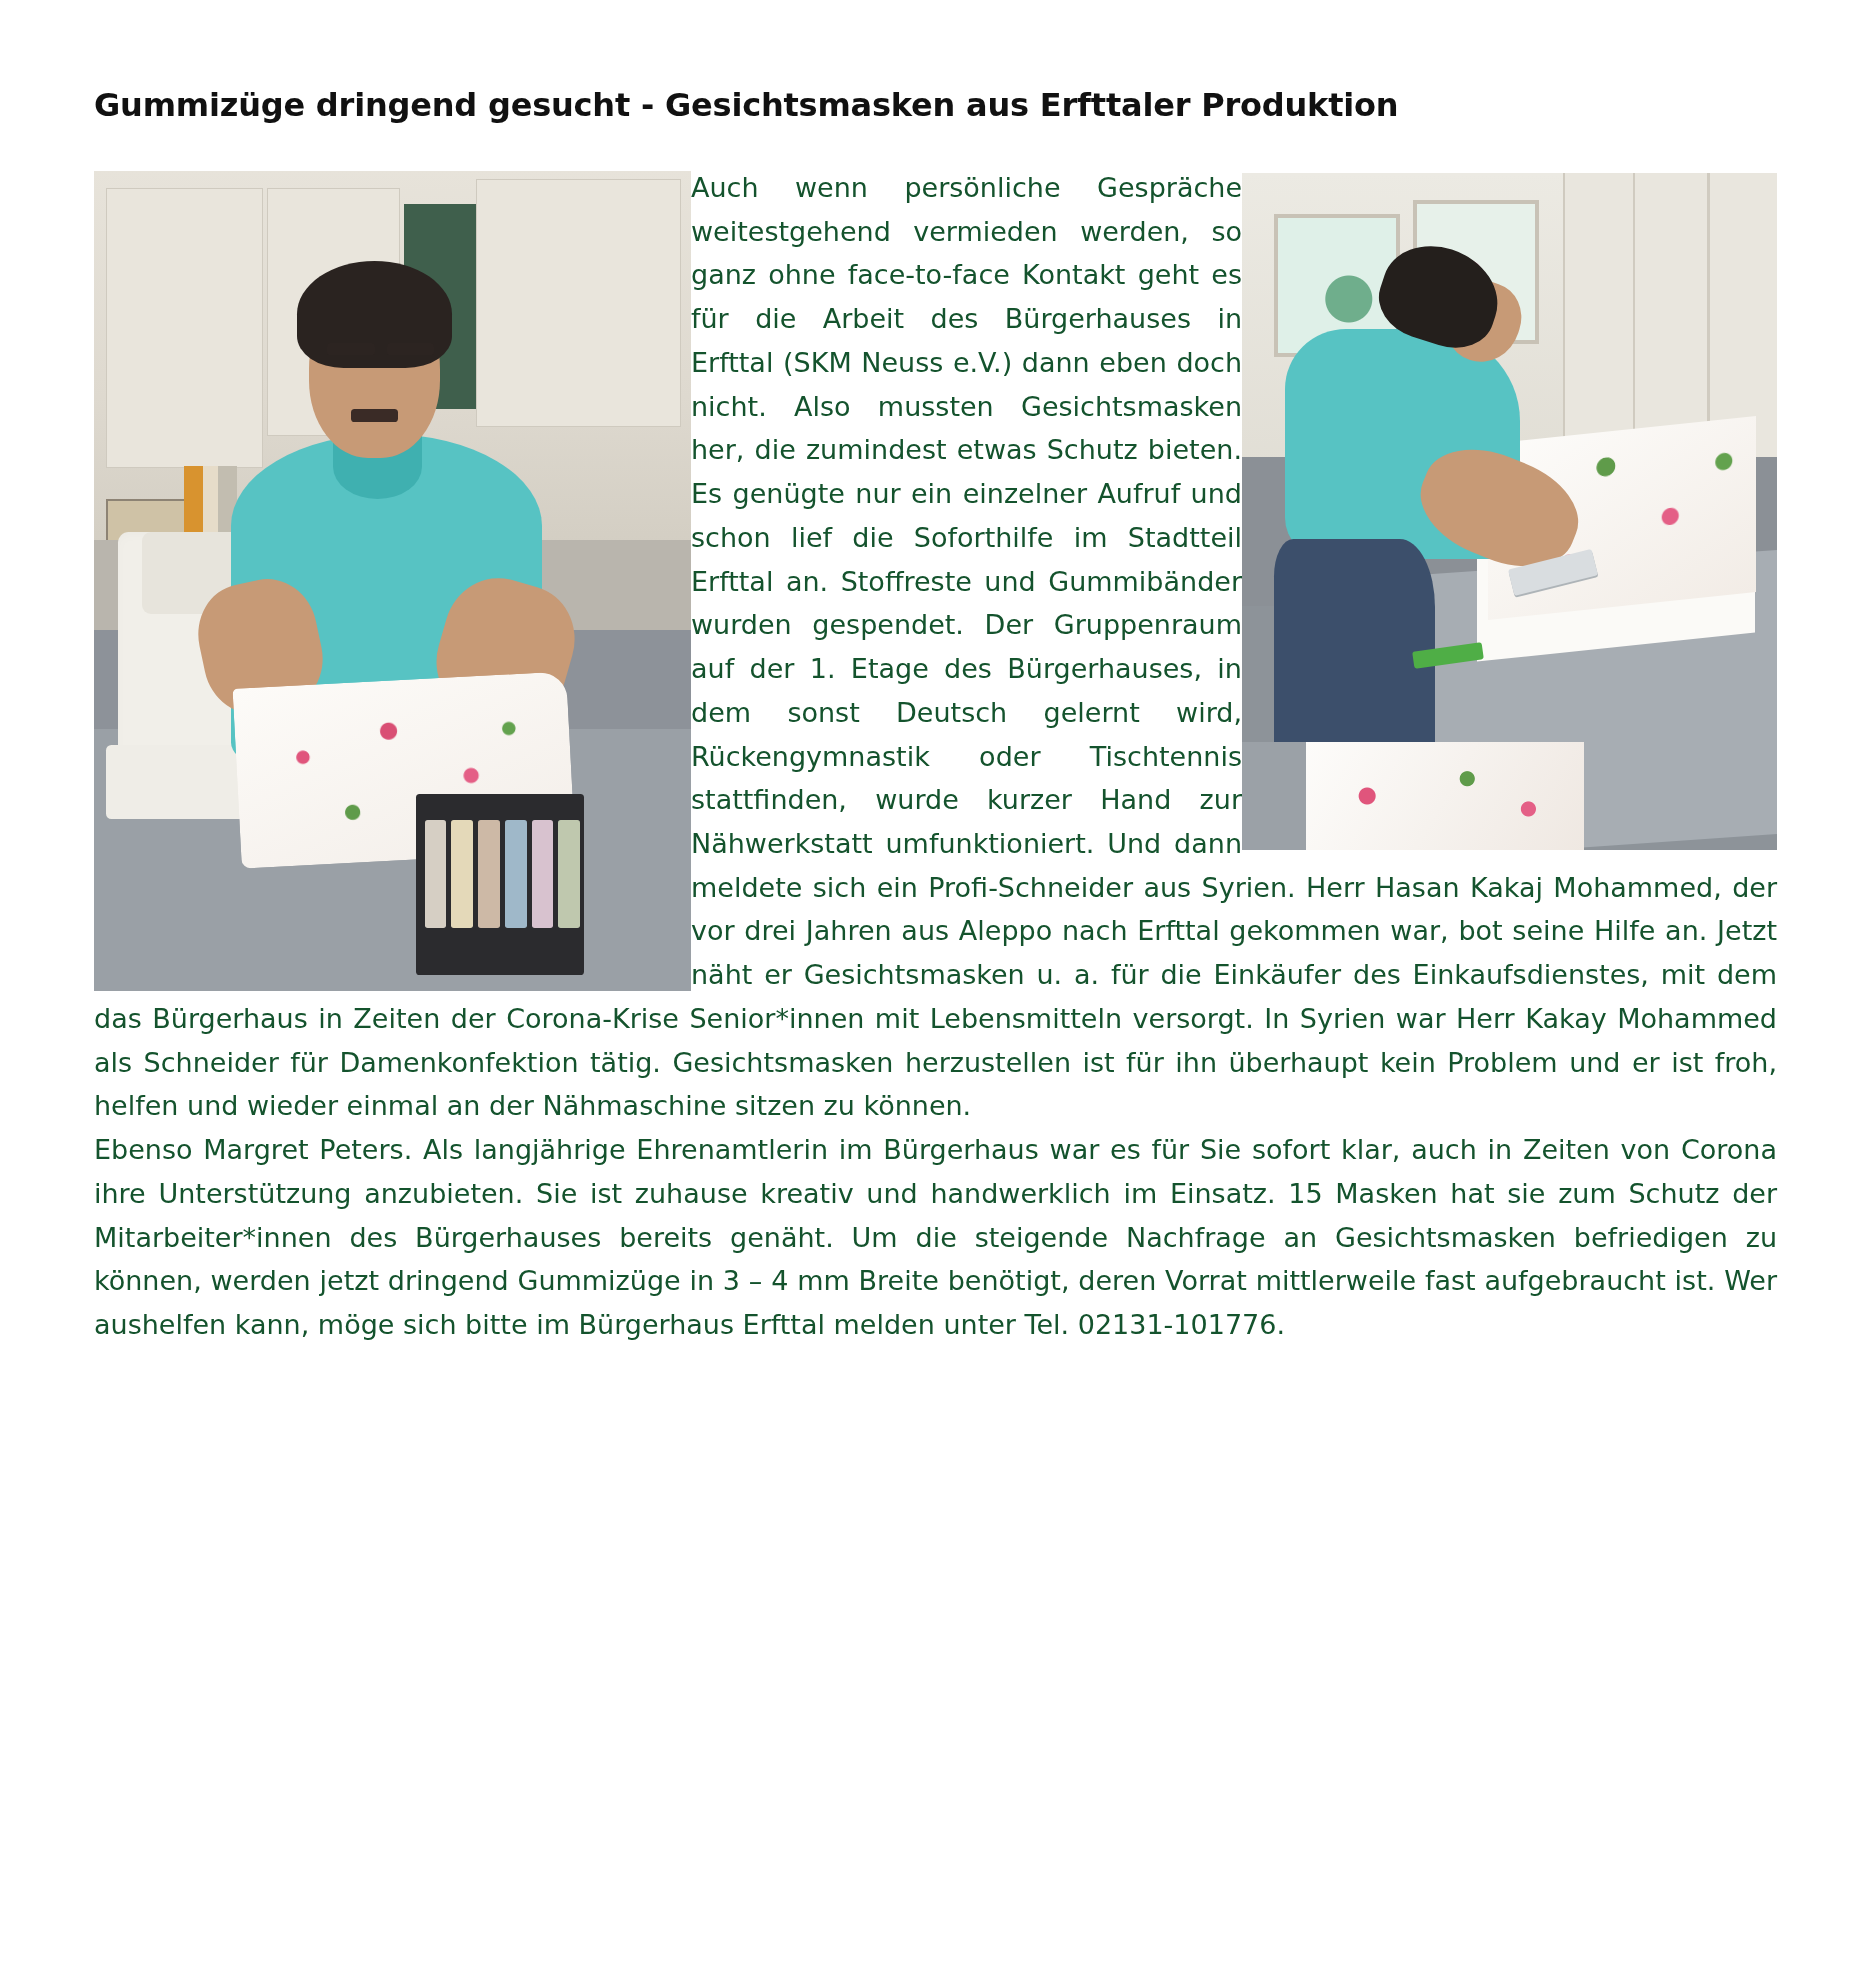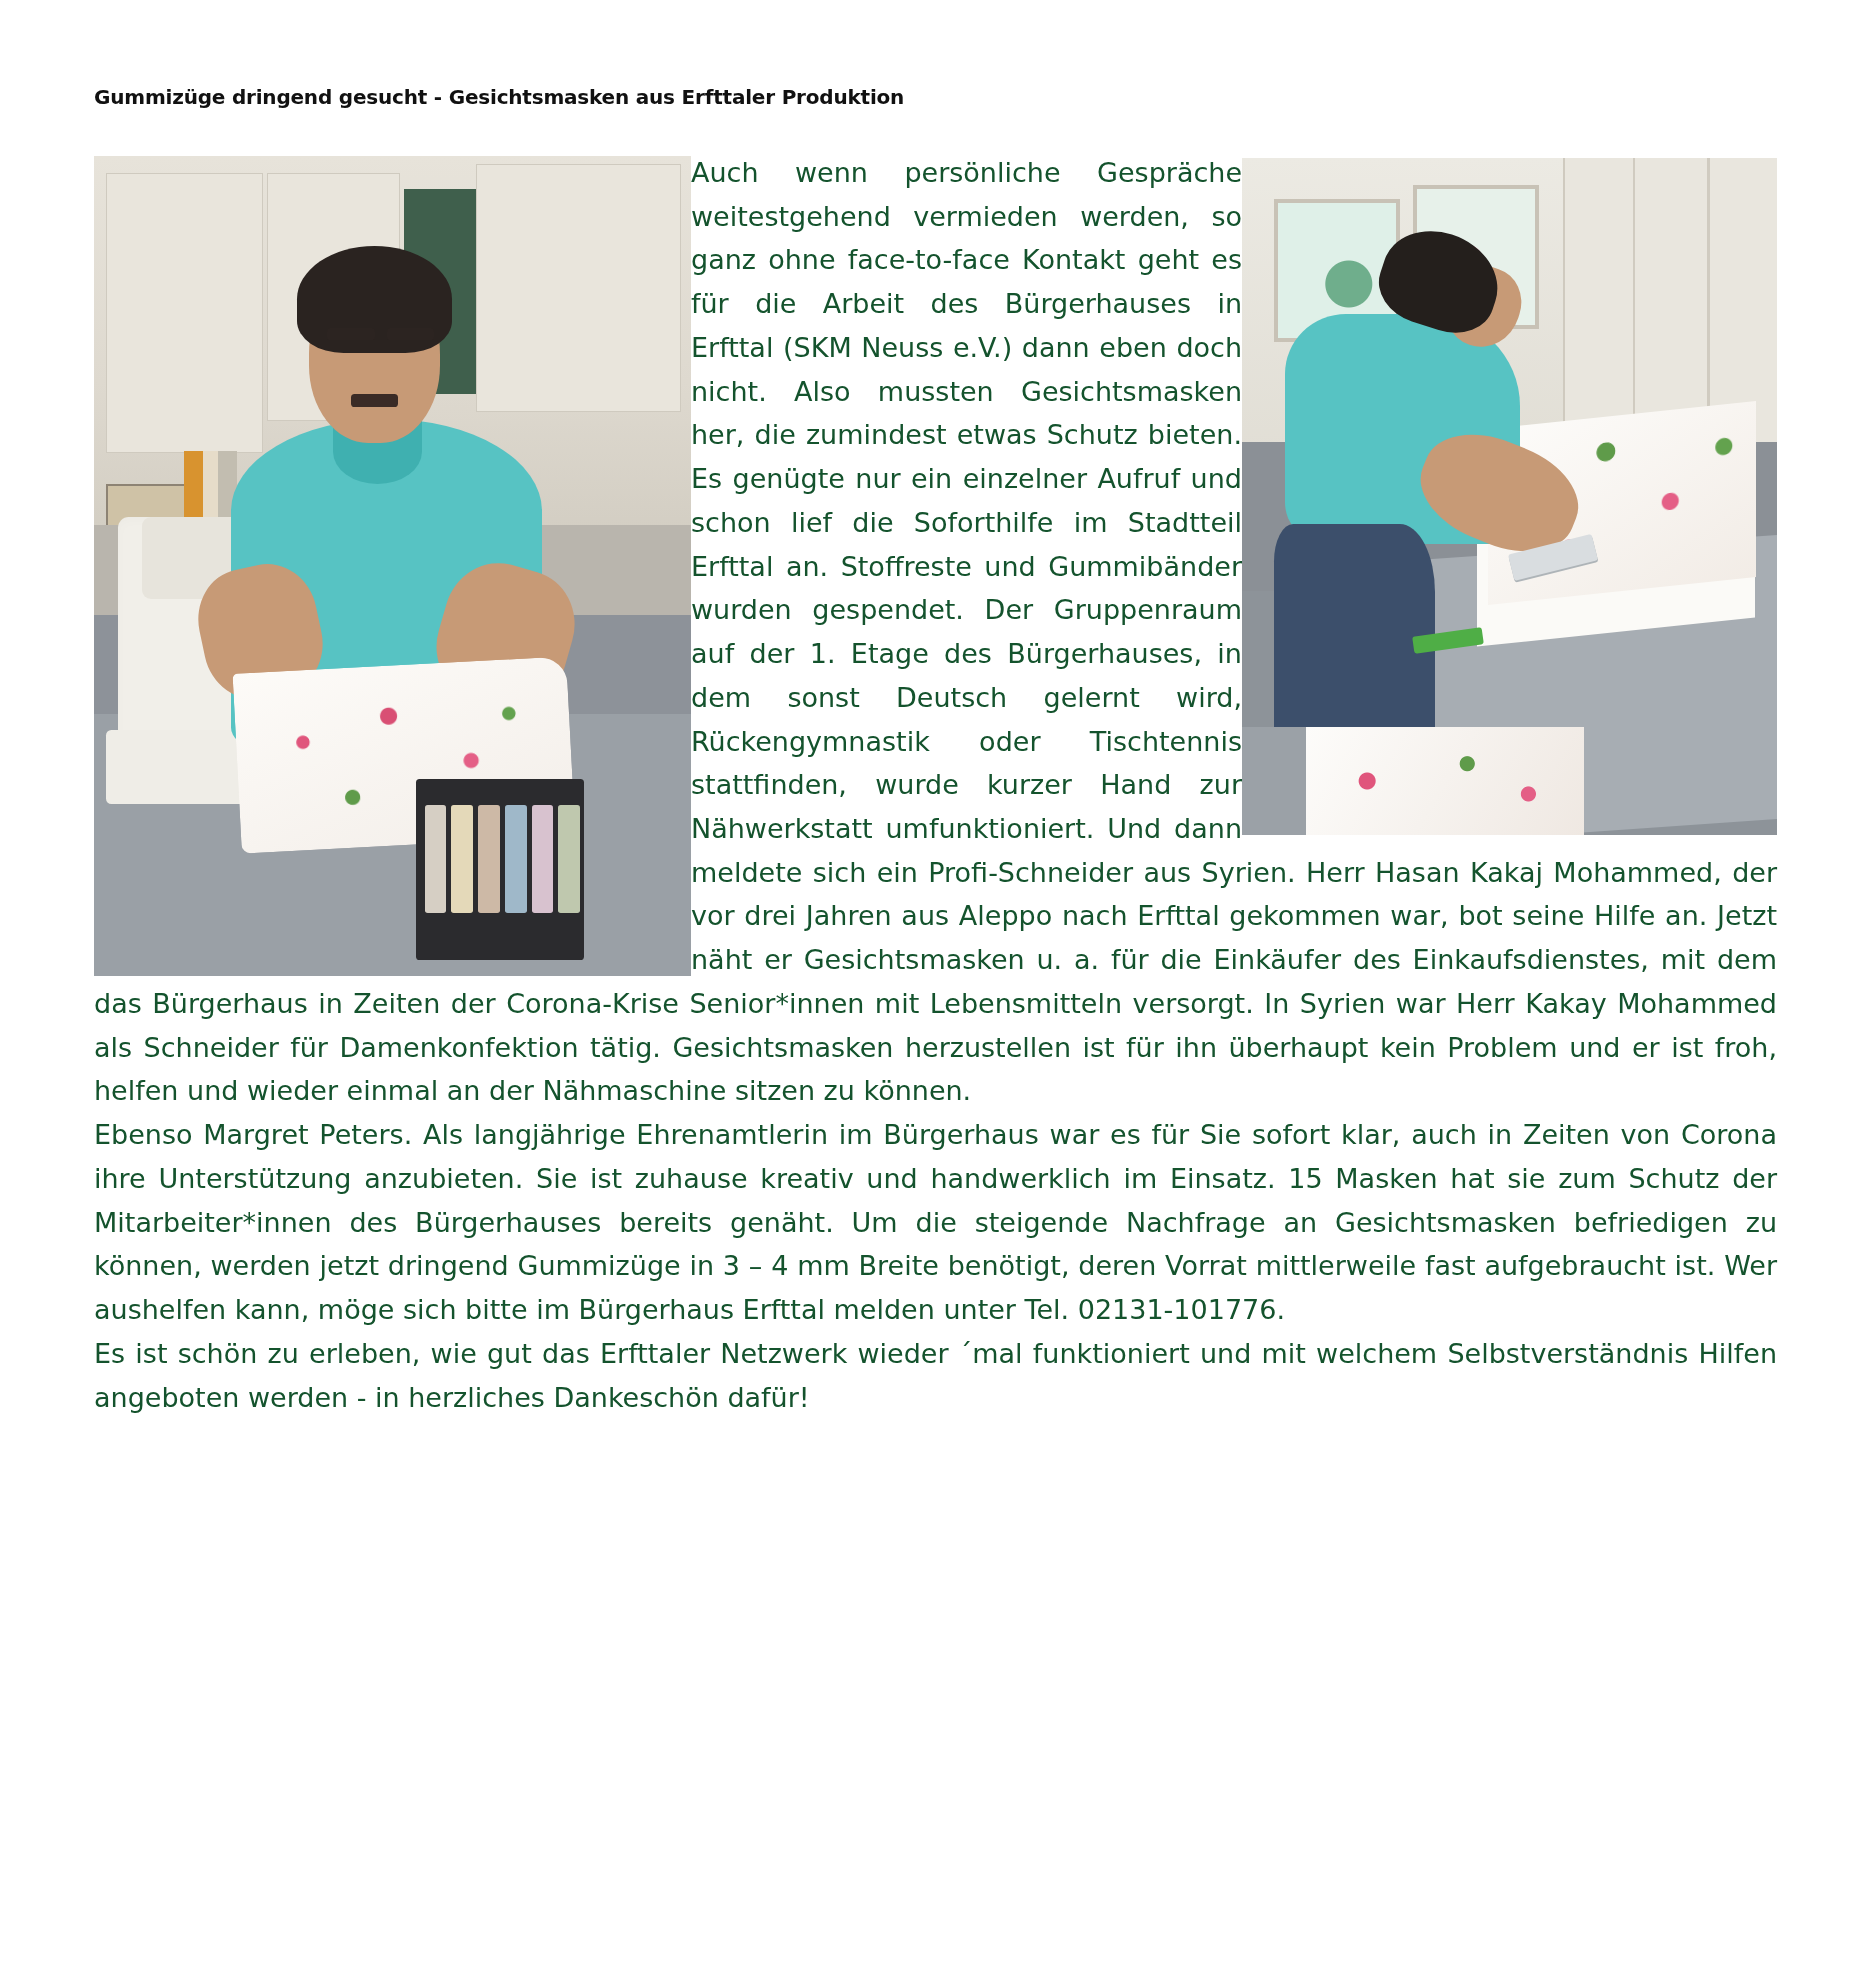--- a/index.html
+++ b/index.html
@@ -16,21 +16,21 @@
     overflow: hidden;
   }
   .page {
     position: relative;
     width: 1871px;
     height: 1973px;
     box-sizing: border-box;
     padding: 85px 94px 0 94px;
   }
   .doc-title {
-    font-size: 20px;
+    font-size: 32px;
     font-weight: bold;
     letter-spacing: -0.2px;
     line-height: 1.25;
     margin: 0 0 41px 0;
     color: #111;
   }
   
   .photo {
     position: relative;
     overflow: hidden;
@@ -317,17 +317,16 @@
       <div class="p2-scissors"></div>
       <div class="p2-marker"></div>
       <div class="p2-table2"></div>
       <div class="p2-fabric-b"></div>
     </figure>
 
     <p>Auch wenn persönliche Gespräche weitestgehend vermieden werden, so ganz ohne face-to-face Kontakt geht es für die Arbeit des Bürgerhauses in Erfttal (SKM Neuss e.V.) dann eben doch nicht. Also mussten Gesichtsmasken her, die zumindest etwas Schutz bieten. Es genügte nur ein einzelner Aufruf und schon lief die Soforthilfe im Stadtteil Erfttal an. Stoffreste und Gummibänder wurden gespendet. Der Gruppenraum auf der 1. Etage des Bürgerhauses, in dem sonst Deutsch gelernt wird, Rückengymnastik oder Tischtennis stattfinden,  wurde kurzer Hand zur Nähwerkstatt umfunktioniert. Und dann meldete sich ein Profi-Schneider aus Syrien. Herr Hasan Kakaj Mohammed, der vor drei Jahren aus Aleppo nach Erfttal gekommen war, bot seine Hilfe an. Jetzt näht er Gesichtsmasken u. a. für die Einkäufer des Einkaufsdienstes, mit dem das Bürgerhaus in Zeiten der Corona-Krise Senior*innen mit Lebensmitteln versorgt. In Syrien war Herr Kakay Mohammed als Schneider für Damenkonfektion tätig. Gesichtsmasken herzustellen ist für ihn überhaupt  kein Problem und er ist froh, helfen und wieder einmal an der Nähmaschine sitzen zu können.</p>
 
     <p><span>Ebenso Margret Peters. Als langjährige Ehrenamtlerin im Bürgerhaus war es für Sie sofort klar, auch in Zeiten von Corona ihre Unterstützung anzubieten. Sie ist zuhause kreativ und handwerklich im Einsatz. 15 Masken hat sie zum Schutz der Mitarbeiter*innen des Bürgerhauses bereits genäht. Um die steigende Nachfrage an Gesichtsmasken befriedigen zu können, werden jetzt dringend </span><b>Gummizüge in 3 – 4 mm Breite</b><span> benötigt, deren Vorrat mittlerweile fast aufgebraucht ist.  Wer aushelfen kann, möge sich bitte im Bürgerhaus Erfttal melden unter </span><b>Tel. 02131-101776</b><span>.</span></p>
 
-    <p>Es ist schön zu erleben, wie gut das Erfttaler Netzwerk wieder ´mal funktioniert und mit welchem Selbstverständnis Hilfen angeboten werden - in herzliches Dankeschön dafür!</p>
 
   </div>
 </div>
 
 
 </body></html>

